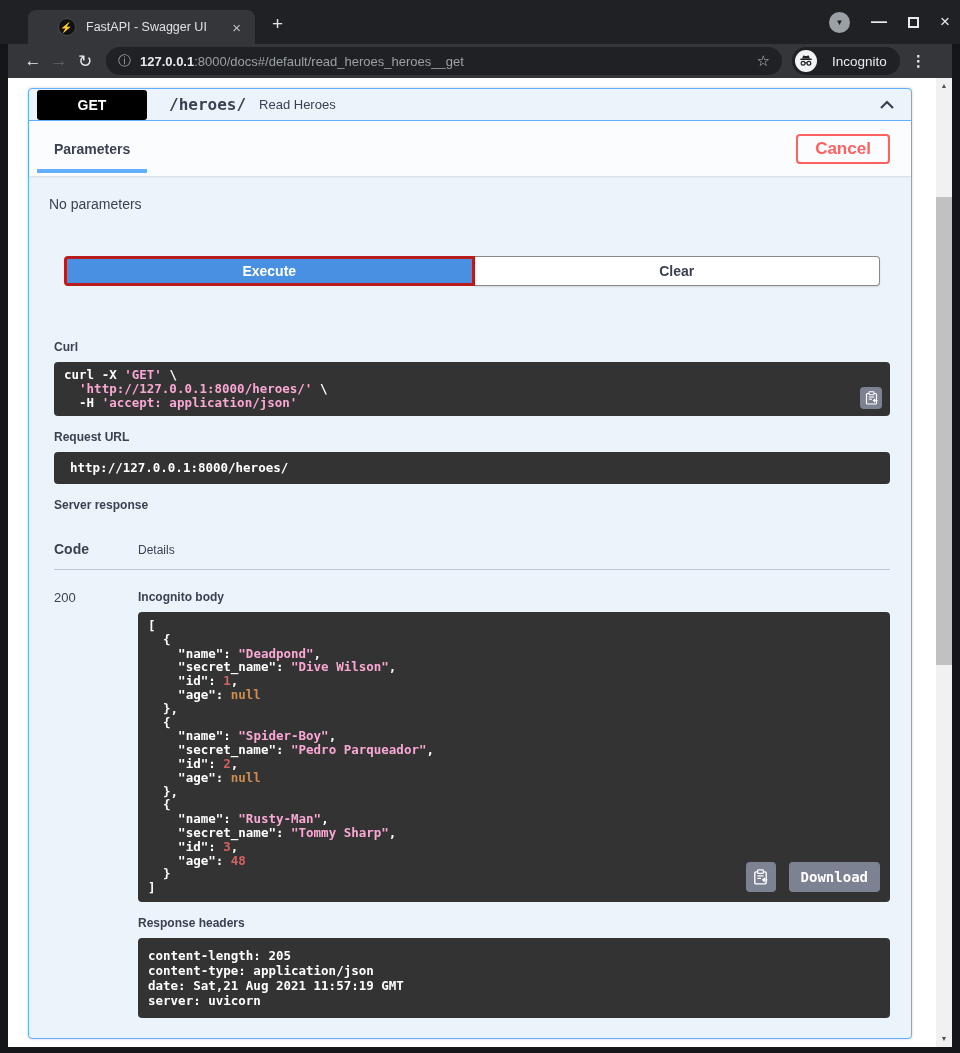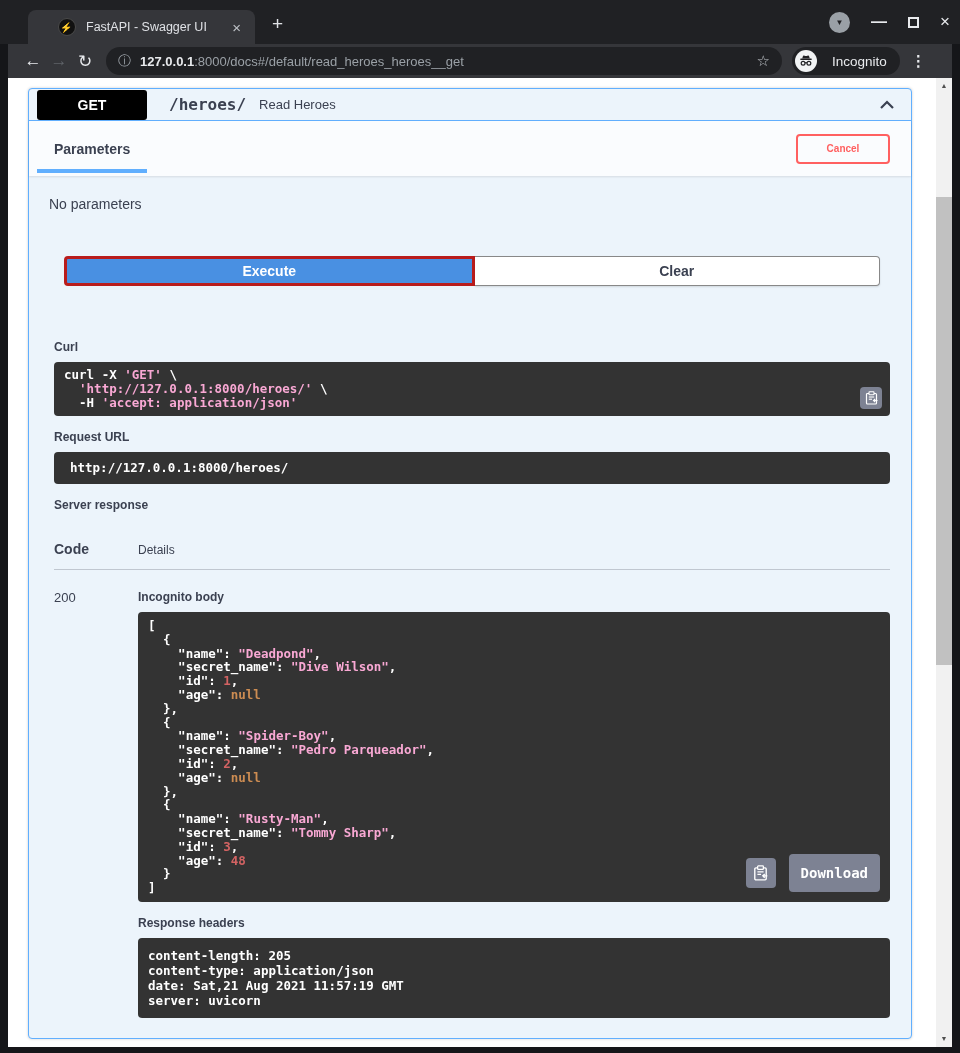--- a/index.html
+++ b/index.html
@@ -75,21 +75,21 @@
     background:#fafcfe; display:flex; align-items:center;
     box-shadow:0 1px 2px rgba(0,0,0,.1);
   }
   .params-header { height:55px; padding:0 21px 0 8px; }
   .tab-item { position:relative; height:100%; display:flex; align-items:center; padding:0 17px; }
   .tab-item .tab-label { font-size:14px; font-weight:700; color:#3b4151; }
   .tab-underline { position:absolute; left:0; right:0; bottom:3px; height:4px; background:#61affe; }
   .btn-cancel {
     margin-left:auto; width:94px; height:30px; background:transparent;
     border:2px solid #ff6060; border-radius:4px; color:#ff6060;
-    font-size:10px; font-weight:700; font-family:inherit;
+    font-size:17px; font-weight:700; font-family:inherit;
   }
   .params-body { padding:20px 0 34px; }
   .no-params { padding:0 20px; font-size:14px; color:#3b4151; }
   .exec-row { display:flex; margin:44px 31px 0 35px; }
   .btn-execute {
     flex:1; height:30px; background:#4990e2; border:3px solid #b91c1c;
     border-radius:4px 0 0 4px; color:#fff; font-size:14px; font-weight:700; font-family:inherit;
   }
   .btn-clear {
     flex:1; height:30px; background:#fff; border:1px solid #888; border-left:none;
@@ -120,21 +120,21 @@
   .tk-null { color:#cc8c52; }
 
   .copy-btn {
     position:absolute; right:8px; bottom:7px; width:22px; height:22px;
     background:#7d8293; border:none; border-radius:4px;
     display:flex; align-items:center; justify-content:center;
   }
   .block-controls { position:absolute; right:10px; bottom:10px; display:flex; gap:13px; align-items:center; }
   .copy-btn.big { position:static; width:30px; height:30px; }
   .download-btn {
-    height:38px; padding:0 12px; background:#7d8293; border:none; border-radius:4px;
+    height:30px; padding:0 12px; background:#7d8293; border:none; border-radius:4px;
     color:#fff; font-size:14px; font-weight:700; font-family:inherit;
   }
 
   .resp-table-head { display:flex; margin-top:18px; align-items:flex-end; }
   .code-col-h { width:84px; font-size:14px; font-weight:700; color:#3b4151; }
   .details-col-h { font-size:12px; font-weight:400; color:#3b4151;margin-top:13px; }
   .head-rule { border:none; border-top:1px solid rgba(59,65,81,.25); margin:12px 0 0; }
   .resp-row { display:flex; margin-top:16px; }
   .code-col { width:84px; font-size:13px; color:#3b4151; padding-top:4px; }
   .details-col { flex:1; min-width:0; }

